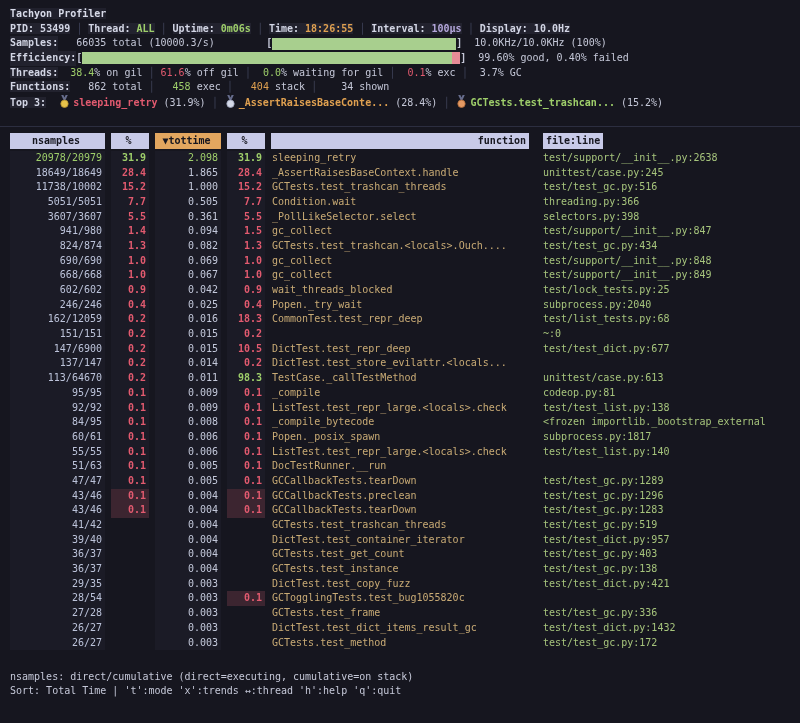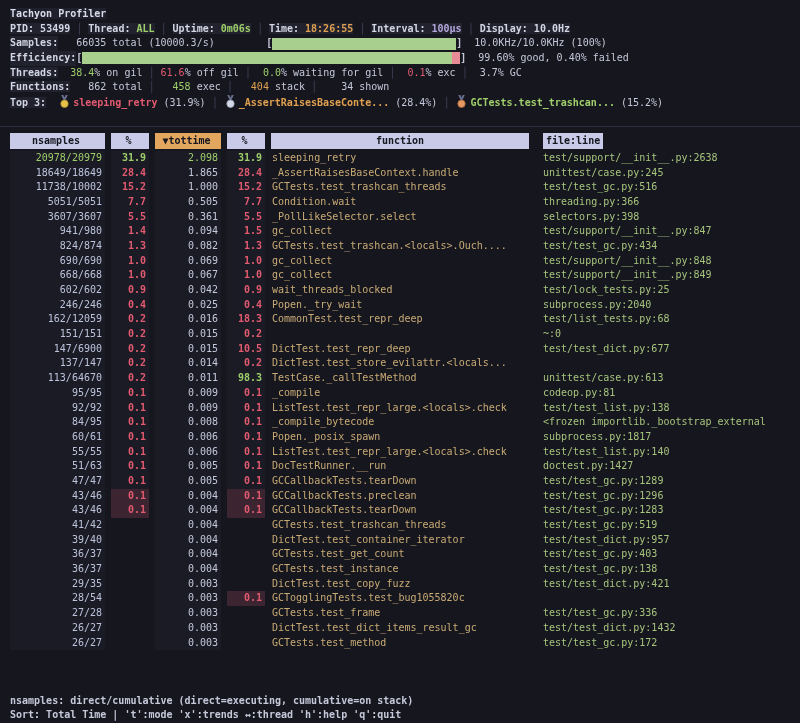--- a/index.html
+++ b/index.html
@@ -46,40 +46,40 @@
   .trow, .thead {
     display:grid;
     grid-template-columns:95px 38px 66px 38px 258px 1fr;
     column-gap:6px;
     margin-left:10px; margin-right:2px;
     height:14.7px; line-height:14.7px;
     white-space:pre; overflow:hidden;
   }
   .thead { height:16px; line-height:16px; margin-bottom:2px; }
   .th { background:#c8cae8; color:#16161f; font-weight:bold; text-align:center; padding-right:3px; }
-  .th-left { text-align:center; padding-left:3px; }
+  .th-left { text-align:right; padding-left:3px; }
   .th-tt { background:#e2a65f; }
   .th-pillwrap { background:transparent; padding-left:8px; }
   .th-pill { display:inline-block; background:#c8cae8; color:#16161f; font-weight:bold; padding:0 3px; }
   .cell { overflow:hidden; }
   .num { text-align:right; padding-right:3px; }
   .band { background:#1b1b26; }
   .ns { color:#bcc3da; }
   .tt { color:#c3c8da; }
   .pct { color:#8089a4; font-weight:bold; }
   .pct.red { color:#e25a6f; }
   .pct.green { color:#9ece6a; }
   .pct.dim { color:#8089a4; }
   .pct.hl { background:#3c2530; }
   .ns.green, .tt.green { color:#9ece6a; }
   .fn { color:#c9ab75; padding-left:1px; }
   .fn.dim { color:#9aa0b5; }
   .fl { color:#a6c47c; padding-left:8px; }
 
-  .footer { margin-top:auto; padding-bottom:0;font-weight:bold; }
+  .footer { margin-top:auto; padding-bottom:24px; }
 </style>
 </head>
 <body>
 
 <div class="screen">
 
   <div class="line"><span class="title-chip">Tachyon Profiler</span></div>
 
   <div class="line"><span class="chip">PID: </span><span class="chip">53499</span><span class="sep"> │ </span><span class="chip">Thread: </span><span class="chip green">ALL</span><span class="sep"> │ </span><span class="chip">Uptime: </span><span class="chip green">0m06s</span><span class="sep"> │ </span><span class="chip">Time: </span><span class="chip orange">18:26:55</span><span class="sep"> │ </span><span class="chip">Interval: </span><span class="chip purple">100µs</span><span class="sep"> │ </span><span class="chip">Display: </span><span class="chip">10.0Hz</span></div>
 
@@ -132,21 +132,21 @@
       <div class="trow"><div class="cell num band ns">162/12059</div><div class="cell num band pct red">0.2</div><div class="cell num band tt">0.016</div><div class="cell num band pct red">18.3</div><div class="cell fn">CommonTest.test_repr_deep</div><div class="cell fl">test/list_tests.py:68</div></div>
       <div class="trow"><div class="cell num band ns">151/151</div><div class="cell num band pct red">0.2</div><div class="cell num band tt">0.015</div><div class="cell num band pct red">0.2</div><div class="cell fn dim">&lt;GC&gt;</div><div class="cell fl">~:0</div></div>
       <div class="trow"><div class="cell num band ns">147/6900</div><div class="cell num band pct red">0.2</div><div class="cell num band tt">0.015</div><div class="cell num band pct red">10.5</div><div class="cell fn">DictTest.test_repr_deep</div><div class="cell fl">test/test_dict.py:677</div></div>
       <div class="trow"><div class="cell num band ns">137/147</div><div class="cell num band pct red">0.2</div><div class="cell num band tt">0.014</div><div class="cell num band pct red">0.2</div><div class="cell fn">DictTest.test_store_evilattr.&lt;locals...</div></div>
       <div class="trow"><div class="cell num band ns">113/64670</div><div class="cell num band pct red">0.2</div><div class="cell num band tt">0.011</div><div class="cell num band pct green">98.3</div><div class="cell fn">TestCase._callTestMethod</div><div class="cell fl">unittest/case.py:613</div></div>
       <div class="trow"><div class="cell num band ns">95/95</div><div class="cell num band pct red">0.1</div><div class="cell num band tt">0.009</div><div class="cell num band pct red">0.1</div><div class="cell fn">_compile</div><div class="cell fl">codeop.py:81</div></div>
       <div class="trow"><div class="cell num band ns">92/92</div><div class="cell num band pct red">0.1</div><div class="cell num band tt">0.009</div><div class="cell num band pct red">0.1</div><div class="cell fn">ListTest.test_repr_large.&lt;locals&gt;.check</div><div class="cell fl">test/test_list.py:138</div></div>
       <div class="trow"><div class="cell num band ns">84/95</div><div class="cell num band pct red">0.1</div><div class="cell num band tt">0.008</div><div class="cell num band pct red">0.1</div><div class="cell fn">_compile_bytecode</div><div class="cell fl">&lt;frozen importlib._bootstrap_external</div></div>
       <div class="trow"><div class="cell num band ns">60/61</div><div class="cell num band pct red">0.1</div><div class="cell num band tt">0.006</div><div class="cell num band pct red">0.1</div><div class="cell fn">Popen._posix_spawn</div><div class="cell fl">subprocess.py:1817</div></div>
       <div class="trow"><div class="cell num band ns">55/55</div><div class="cell num band pct red">0.1</div><div class="cell num band tt">0.006</div><div class="cell num band pct red">0.1</div><div class="cell fn">ListTest.test_repr_large.&lt;locals&gt;.check</div><div class="cell fl">test/test_list.py:140</div></div>
-      <div class="trow"><div class="cell num band ns">51/63</div><div class="cell num band pct red">0.1</div><div class="cell num band tt">0.005</div><div class="cell num band pct red">0.1</div><div class="cell fn">DocTestRunner.__run</div><div class="cell fl">doctest.py:1427</div></div>
+      <div class="trow"><div class="cell num band ns">51/63</div><div class="cell num band pct red">0.1</div><div class="cell num band tt">0.005</div><div class="cell num band pct red">0.1</div><div class="cell fn">DocTestRunner.__run</div></div>
       <div class="trow"><div class="cell num band ns">47/47</div><div class="cell num band pct red">0.1</div><div class="cell num band tt">0.005</div><div class="cell num band pct red">0.1</div><div class="cell fn">GCCallbackTests.tearDown</div><div class="cell fl">test/test_gc.py:1289</div></div>
       <div class="trow"><div class="cell num band ns">43/46</div><div class="cell num band pct red hl">0.1</div><div class="cell num band tt">0.004</div><div class="cell num band pct red hl">0.1</div><div class="cell fn">GCCallbackTests.preclean</div><div class="cell fl">test/test_gc.py:1296</div></div>
       <div class="trow"><div class="cell num band ns">43/46</div><div class="cell num band pct red hl">0.1</div><div class="cell num band tt">0.004</div><div class="cell num band pct red hl">0.1</div><div class="cell fn">GCCallbackTests.tearDown</div><div class="cell fl">test/test_gc.py:1283</div></div>
       <div class="trow"><div class="cell num band ns">41/42</div><div class="cell num band pct dim">0.1</div><div class="cell num band tt">0.004</div><div class="cell num band pct dim">0.1</div><div class="cell fn">GCTests.test_trashcan_threads</div><div class="cell fl">test/test_gc.py:519</div></div>
       <div class="trow"><div class="cell num band ns">39/40</div><div class="cell num band pct dim">0.1</div><div class="cell num band tt">0.004</div><div class="cell num band pct dim">0.1</div><div class="cell fn">DictTest.test_container_iterator</div><div class="cell fl">test/test_dict.py:957</div></div>
       <div class="trow"><div class="cell num band ns">36/37</div><div class="cell num band pct dim">0.1</div><div class="cell num band tt">0.004</div><div class="cell num band pct dim">0.1</div><div class="cell fn">GCTests.test_get_count</div><div class="cell fl">test/test_gc.py:403</div></div>
       <div class="trow"><div class="cell num band ns">36/37</div><div class="cell num band pct dim">0.1</div><div class="cell num band tt">0.004</div><div class="cell num band pct dim">0.1</div><div class="cell fn">GCTests.test_instance</div><div class="cell fl">test/test_gc.py:138</div></div>
       <div class="trow"><div class="cell num band ns">29/35</div><div class="cell num band pct dim">0.0</div><div class="cell num band tt">0.003</div><div class="cell num band pct dim">0.1</div><div class="cell fn">DictTest.test_copy_fuzz</div><div class="cell fl">test/test_dict.py:421</div></div>
       <div class="trow"><div class="cell num band ns">28/54</div><div class="cell num band pct dim">0.0</div><div class="cell num band tt">0.003</div><div class="cell num band pct red hl">0.1</div><div class="cell fn">GCTogglingTests.test_bug1055820c</div></div>
       <div class="trow"><div class="cell num band ns">27/28</div><div class="cell num band pct dim">0.0</div><div class="cell num band tt">0.003</div><div class="cell num band pct dim">0.0</div><div class="cell fn">GCTests.test_frame</div><div class="cell fl">test/test_gc.py:336</div></div>

